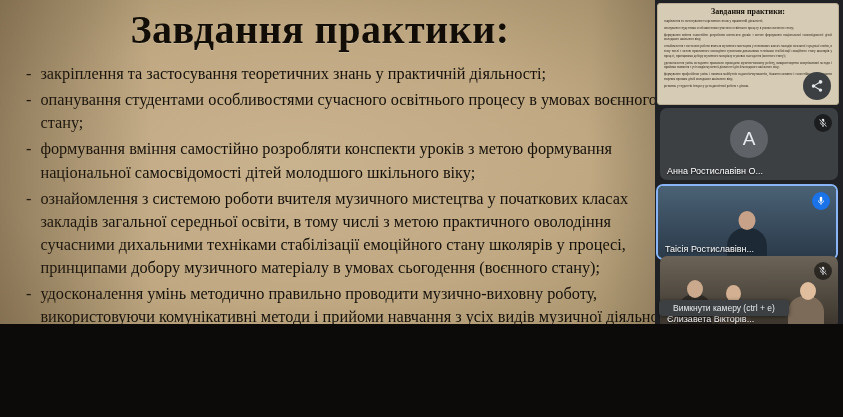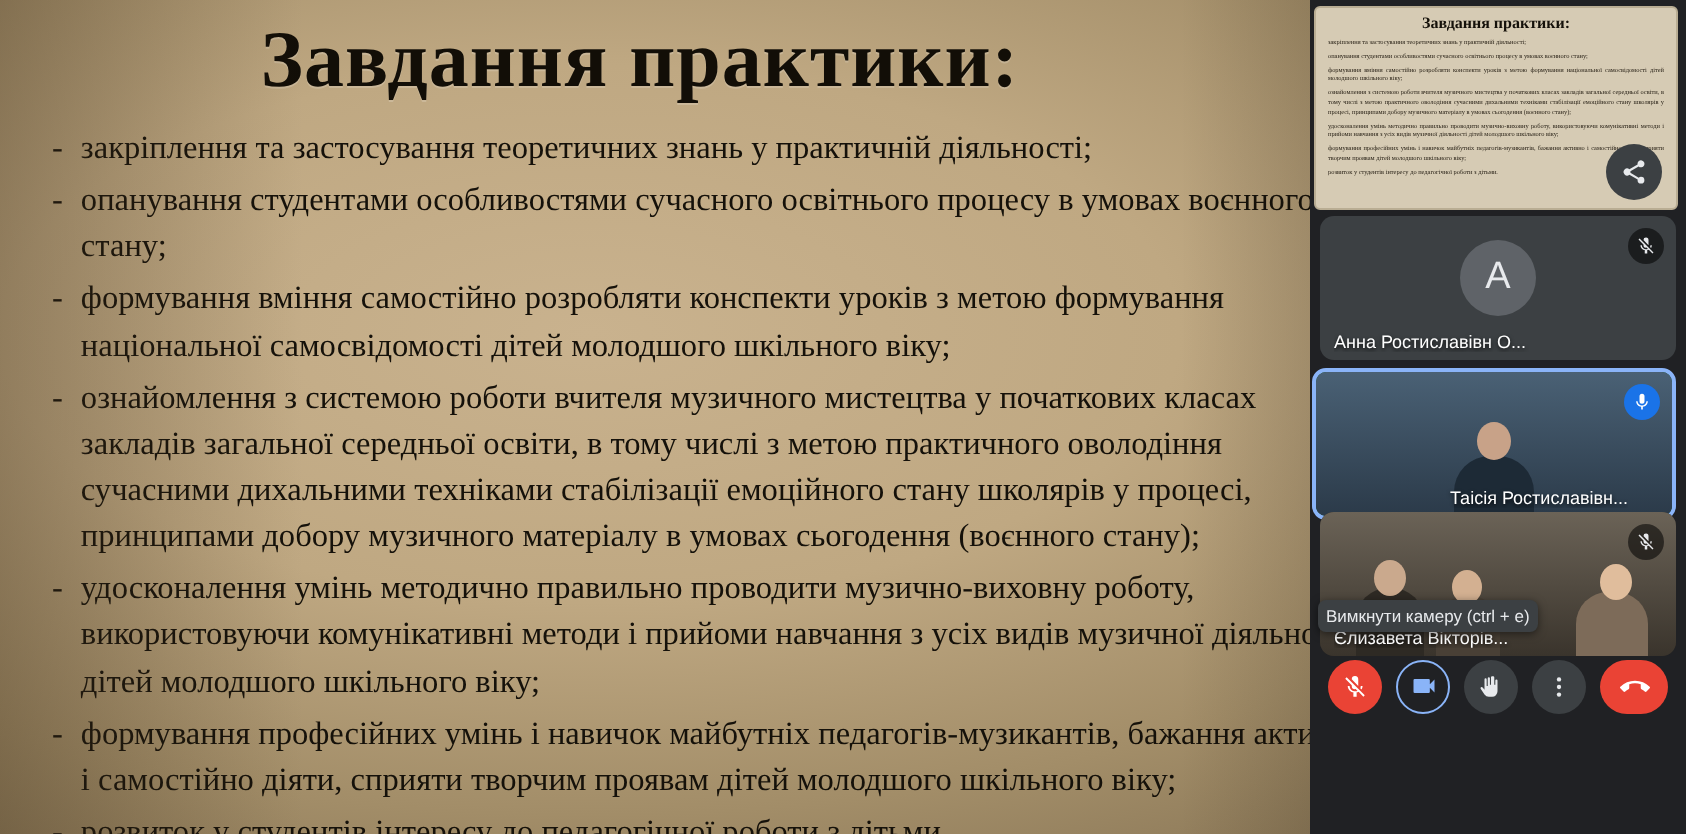--- a/index.html
+++ b/index.html
@@ -1,21 +1,21 @@
 <!DOCTYPE html>
 <html lang="uk"><head>
 <meta charset="utf-8">
 <style>
   html,body{margin:0;padding:0;}
   body{
     width:843px;height:417px;overflow:hidden;
     background:#0d0b09;
     font-family:"Liberation Sans",sans-serif;
   }
-  .screen{position:relative;width:843px;height:417px;overflow:hidden;}
+  .screen{position:relative;width:843px;height:324px;overflow:hidden;}
 
   
   .slide{
     position:absolute;left:0;top:0;width:843px;height:417px;
     background:
       radial-gradient(ellipse at 35% 40%, #c9b28e 0%, #bfa882 38%, #a28d68 68%, #7d6b4e 100%);
   }
   .slide:after{
     content:"";position:absolute;inset:0;
     background:linear-gradient(90deg, rgba(60,45,25,.35) 0%, rgba(0,0,0,0) 18%, rgba(0,0,0,0) 70%, rgba(25,18,8,.55) 100%);
@@ -65,21 +65,21 @@
     position:absolute;right:12px;top:72px;width:28px;height:28px;border-radius:50%;
     background:#3c4043;display:flex;align-items:center;justify-content:center;
     border:none;cursor:pointer;
   }
 
   .tile{
     position:absolute;right:5px;width:178px;height:72px;border-radius:7px;overflow:hidden;
     background:#3c4043;
   }
   .tile.t1{top:108px;background:#3c4043;}
-  .tile.t2{top:184px;background:#14532d;border:2px solid #8ab4f8;text-align:right;}
+  .tile.t2{top:184px;background:#14532d;border:2px solid #8ab4f8;}
   .tile.t3{top:256px;background:#2a2723;}
 
   .avatar-circle{
     position:absolute;left:50%;top:12px;transform:translateX(-50%);
     width:38px;height:38px;border-radius:50%;background:#5f6368;
     color:#e8eaed;font-size:19px;display:flex;align-items:center;justify-content:center;
     font-family:"Liberation Sans",sans-serif;
   }
   .tile-name{
     position:absolute;left:7px;bottom:4px;right:22px;
@@ -102,21 +102,21 @@
   .p3a{position:absolute;bottom:0;left:18px;width:34px;height:34px;background:#2e2a24;border-radius:16px 16px 0 0;}
   .p3a-h{position:absolute;bottom:30px;left:27px;width:16px;height:18px;background:#caa98d;border-radius:50%;}
   .p3b{position:absolute;bottom:0;left:58px;width:32px;height:30px;background:#494036;border-radius:15px 15px 0 0;}
   .p3b-h{position:absolute;bottom:26px;left:66px;width:15px;height:17px;background:#d3b091;border-radius:50%;}
   .p3c{position:absolute;bottom:0;right:14px;width:36px;height:32px;background:#7d6b59;border-radius:16px 16px 0 0;}
   .p3c-h{position:absolute;bottom:28px;right:22px;width:16px;height:18px;background:#e0bd9c;border-radius:50%;}
 
   .tooltip{
     position:absolute;left:4px;top:300px;
     background:#3c4043;color:#e8eaed;font-size:8.5px;
-    padding:3px 4px;border-radius:4px;white-space:nowrap;
+    padding:3px 14px;border-radius:4px;white-space:nowrap;
     box-shadow:0 1px 4px rgba(0,0,0,.5);
   }
 
   .controls{
     position:absolute;right:0;bottom:56px;width:188px;height:36px;
     display:flex;align-items:center;justify-content:center;gap:7px;
   }
   .ctl{
     width:27px;height:27px;border-radius:50%;
     display:flex;align-items:center;justify-content:center;

